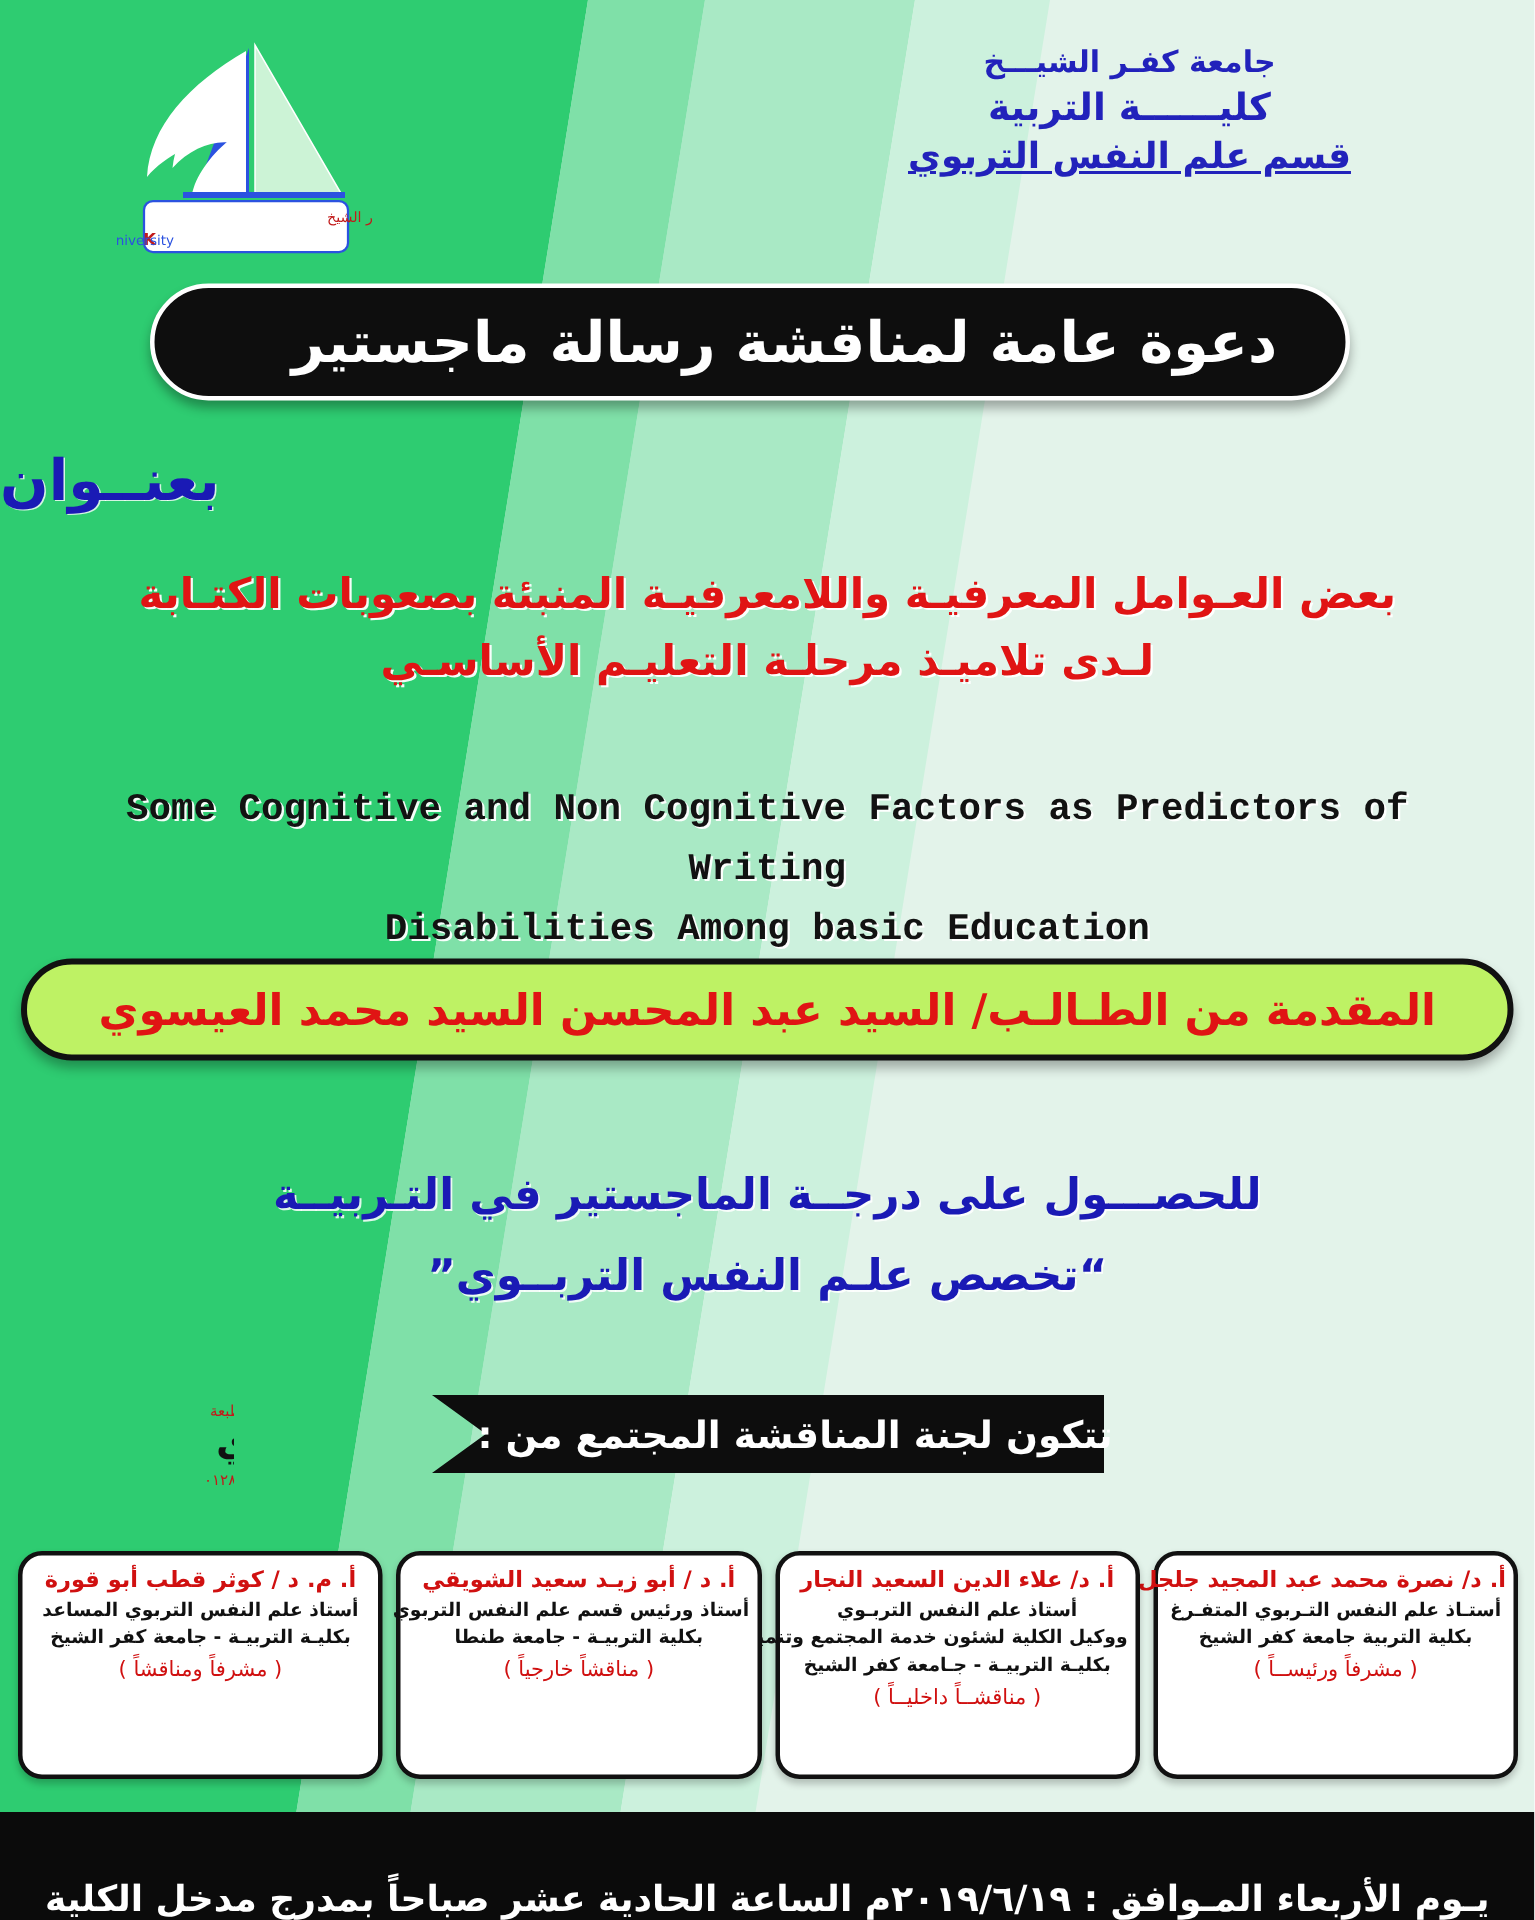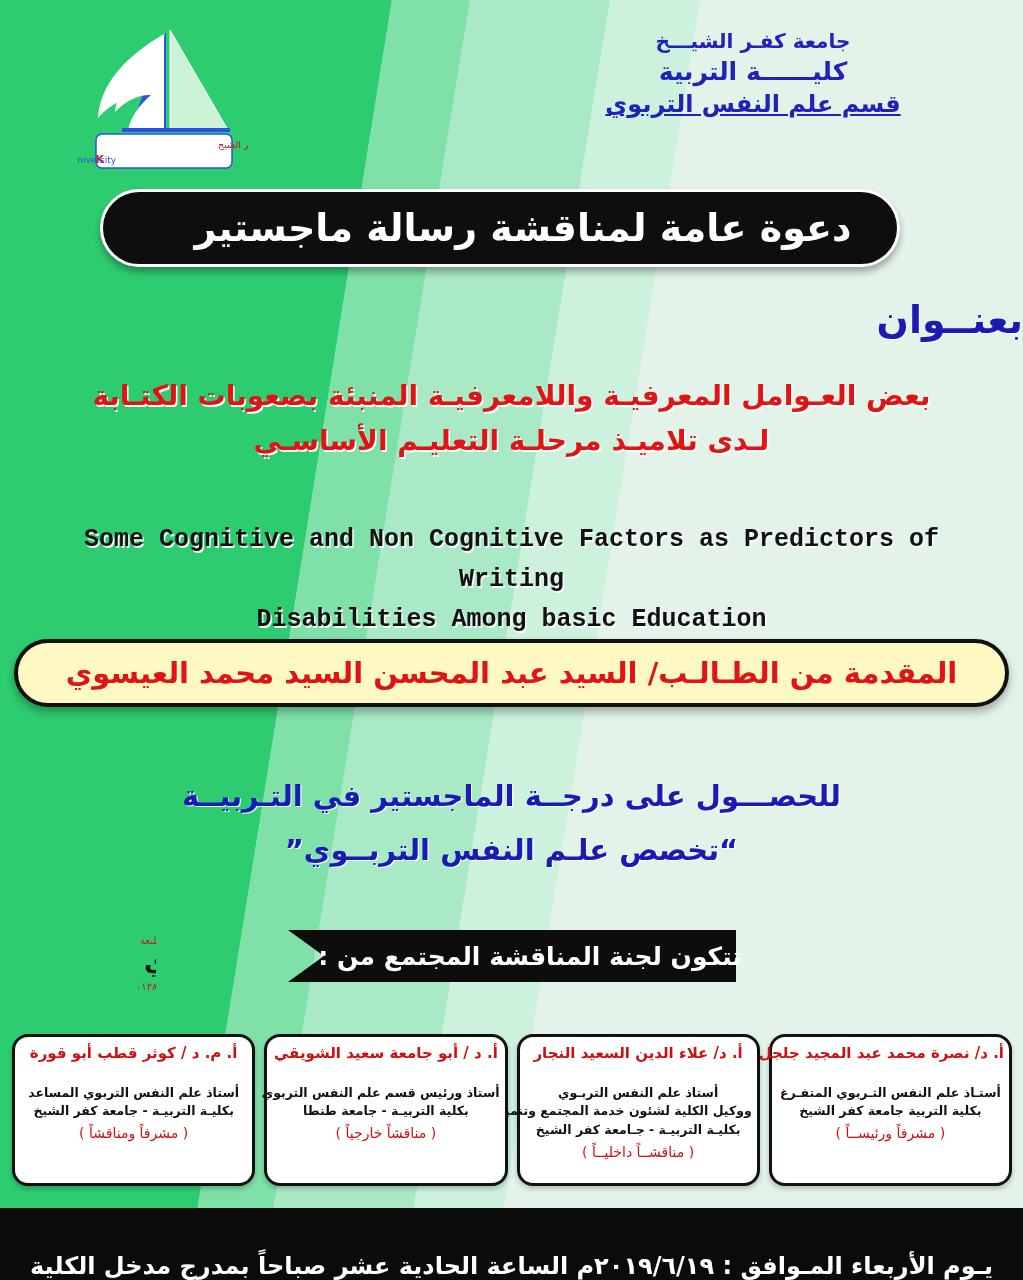--- a/index.html
+++ b/index.html
@@ -65,21 +65,21 @@
     font-weight: bold;
     letter-spacing: 1px;
     white-space: nowrap;
     margin-left: 46px;
   }
 
   
   .bionwan {
     position: absolute;
     left: 0; right: 0; top: 298px;
-    text-align: right;
+    text-align: left;
     color: #1a1ab5;
     font-size: 38px;
     font-weight: bold;
     direction: rtl;
     text-shadow: 1px 1px 0 rgba(255,255,255,.8);
   }
 
   
   .ar-title {
     position: absolute;
@@ -106,21 +106,21 @@
     direction: ltr;
     text-shadow: 1.5px 1.5px 0 rgba(255,255,255,.95);
     font-family: Liberation Mono, monospace;
   }
 
   
   .student-pill {
     position: absolute;
     left: 14px; top: 639px;
     width: 995px; height: 68px;
-    background: #fef9c3;
+    background: #bef264;
     border: 4px solid #111111;
     border-radius: 36px;
     box-shadow: 0 5px 8px rgba(0,0,0,0.3);
     display: flex; align-items: center; justify-content: center;
     direction: rtl;
   }
   .student-pill span {
     color: #e01414;
     font-size: 29px;
     font-weight: bold;
@@ -193,21 +193,21 @@
     text-align: center;
     direction: rtl;
     box-shadow: 0 3px 5px rgba(0,0,0,0.22);
     height: 152px;
   }
   .card .name {
     color: #d01010;
     font-size: 15px;
     font-weight: bold;
     line-height: 1.3;
-    margin-bottom: 20px;
+    margin-bottom: 0;
     white-space: nowrap;
   }
   .card .line {
     color: #111111;
     font-size: 12.5px;
     font-weight: bold;
     line-height: 1.5;
     white-space: nowrap;
   }
   .card .role {
@@ -325,21 +325,21 @@
 
     <div class="card">
       <div class="name">أ. د/ علاء الدين السعيد النجار</div>
       <div class="line">أستاذ علم النفس التربـوي</div>
       <div class="line">ووكيل الكلية لشئون خدمة المجتمع وتنمية البيئة</div>
       <div class="line">بكليـة التربيـة - جـامعة كفر الشيخ</div>
       <div class="role">( مناقشــاً داخليــاً )</div>
     </div>
 
     <div class="card">
-      <div class="name">أ. د / أبو جامعة سعيد الشويقي</div>
+      <div class="name">أ. د / أبو زيـد سعيد الشويقي</div>
       <div class="line">أستاذ ورئيس قسم علم النفس التربوي</div>
       <div class="line">بكلية التربيـة - جامعة طنطا</div>
       <div class="role">( مناقشاً خارجياً )</div>
     </div>
 
     <div class="card">
       <div class="name">أ. م. د / كوثر قطب أبو قورة</div>
       <div class="line">أستاذ علم النفس التربوي المساعد</div>
       <div class="line">بكليـة التربيـة - جامعة كفر الشيخ</div>
       <div class="role">( مشرفاً ومناقشاً )</div>

